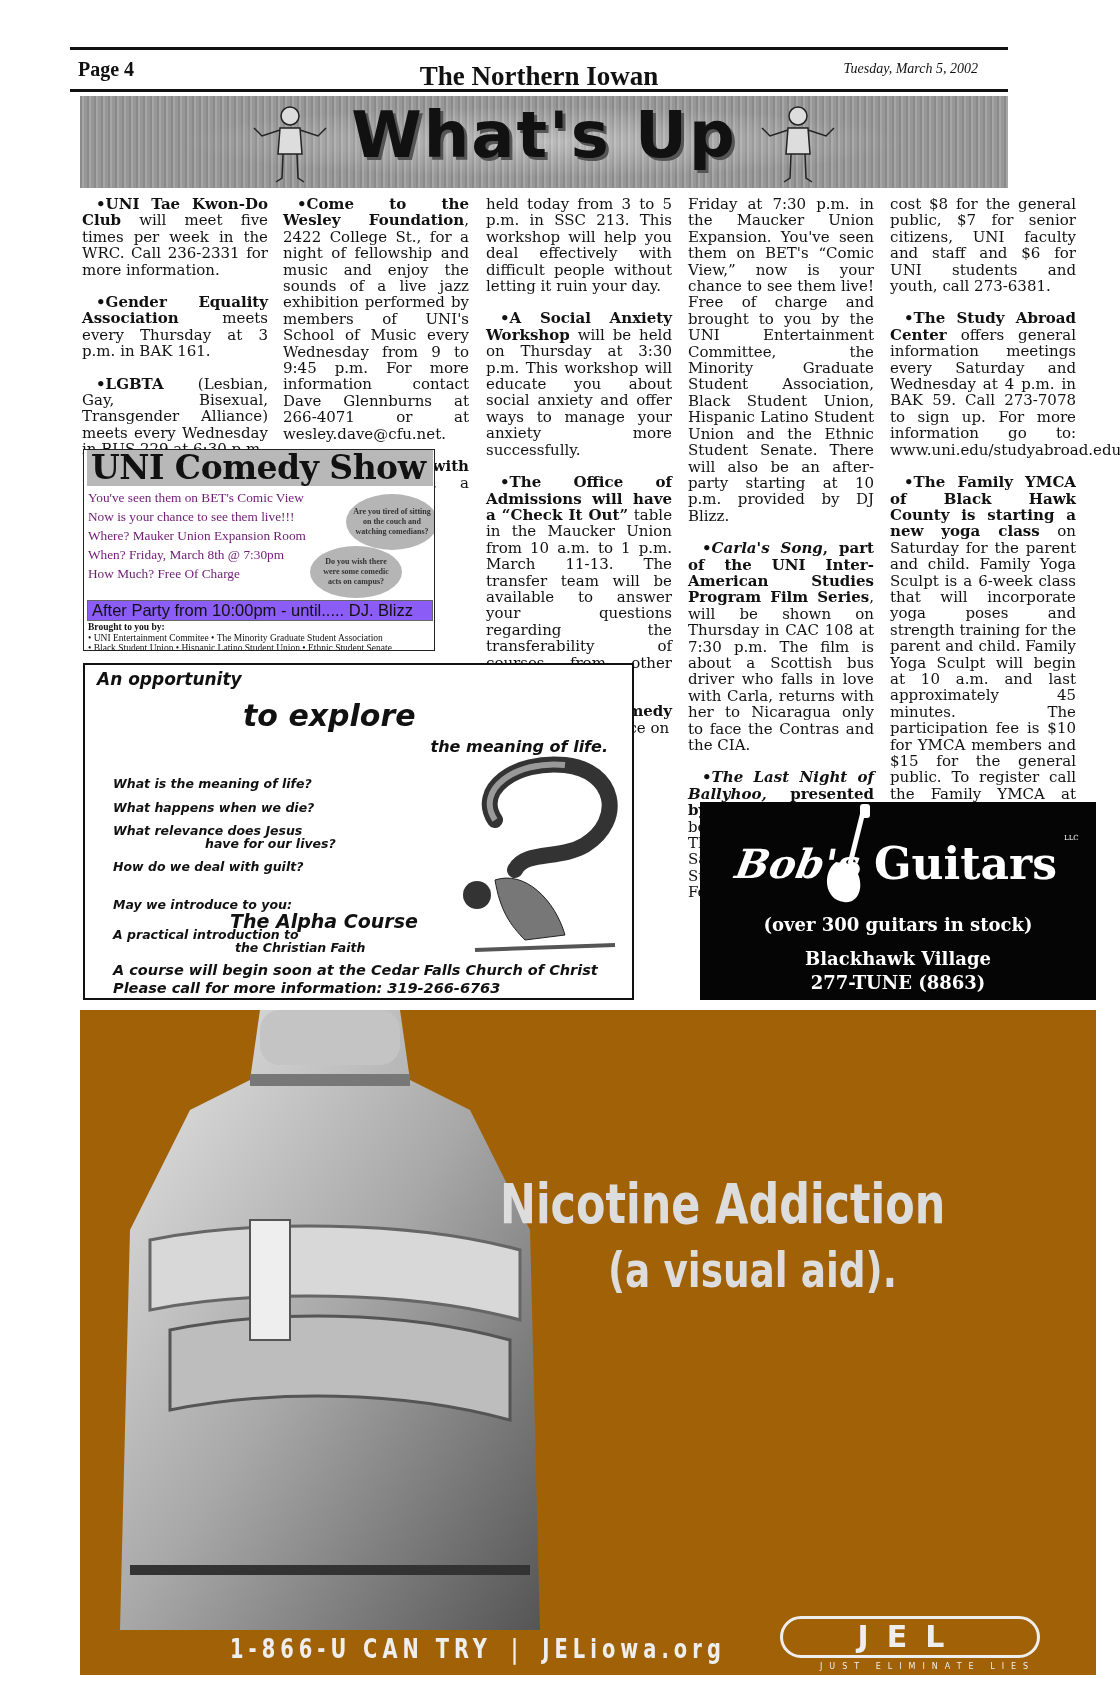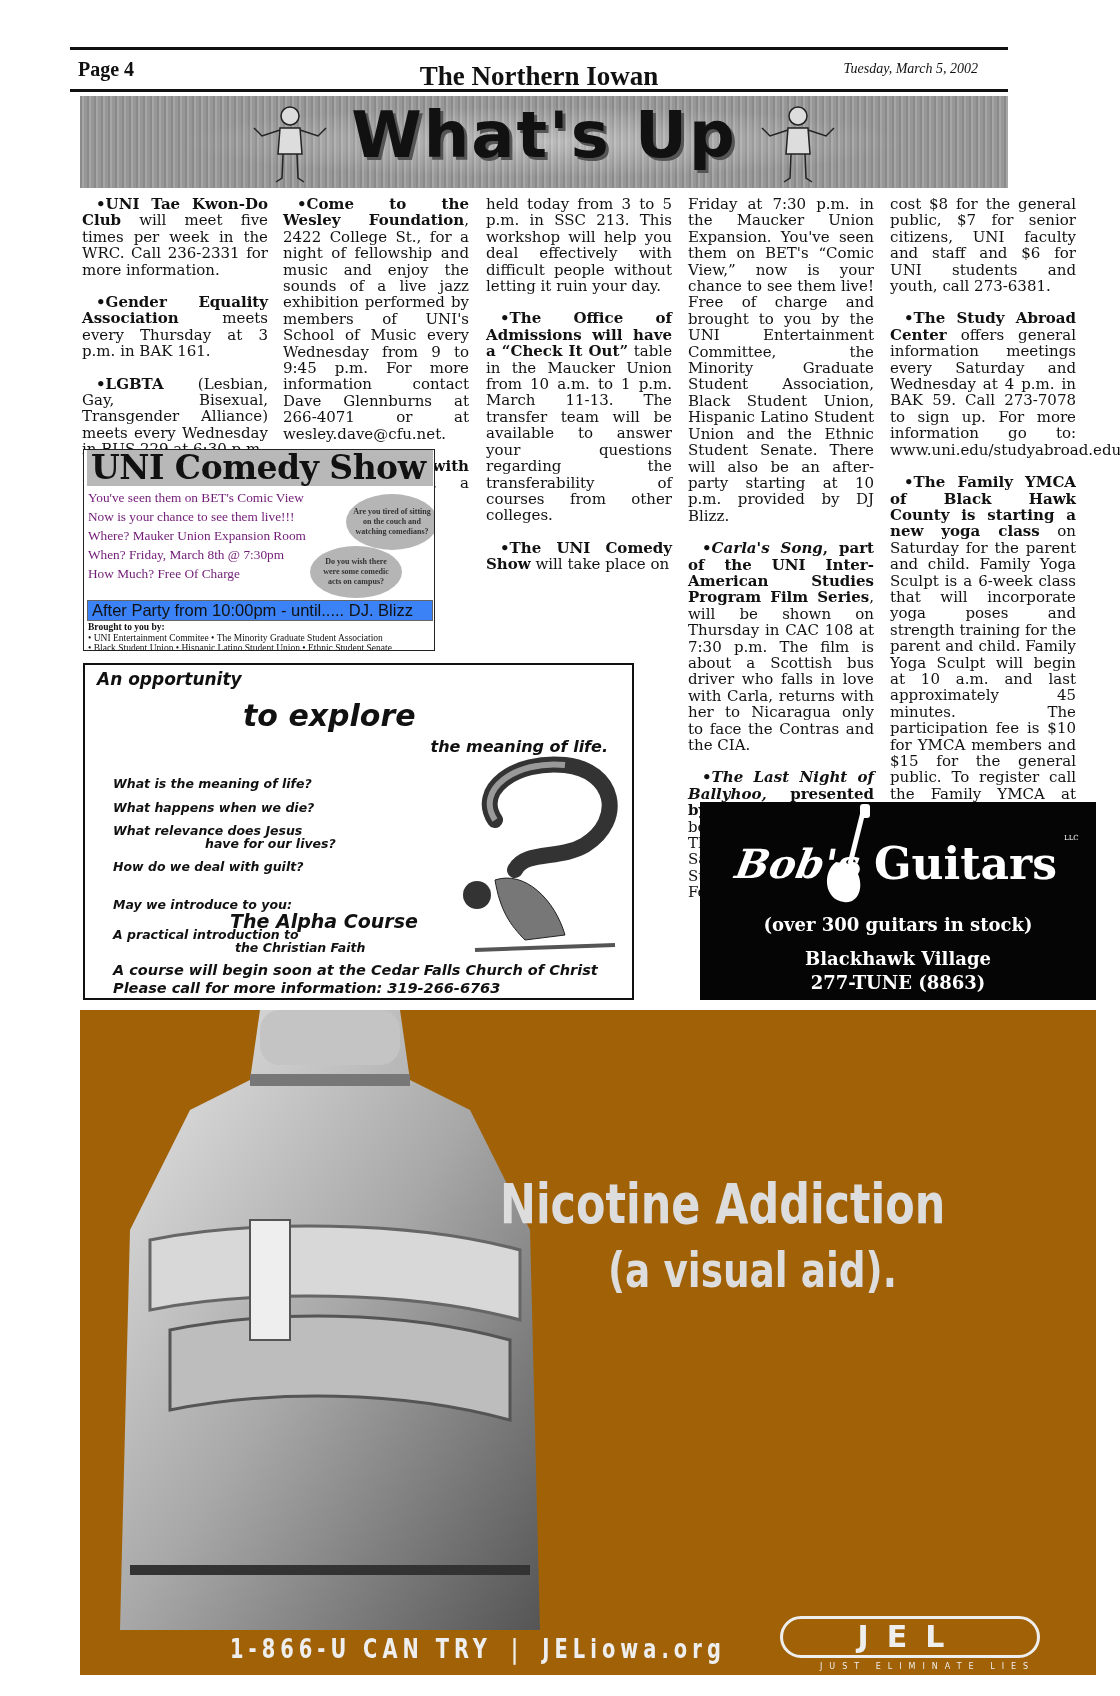--- a/index.html
+++ b/index.html
@@ -33,21 +33,21 @@
   .col b { font-weight: bold; }
   .col i { font-style: italic; }
 
   
   .comedy { left: 83px; top: 449px; width: 352px; height: 202px; border: 1.5px solid #222; background: #fff; overflow: hidden; }
   .comedy .ctitle { position: absolute; left: 3px; top: 0; width: 346px; height: 36px; background: #b8b8b8;
     font-family: "DejaVu Serif", serif; font-weight: 900; font-size: 33px; line-height: 36px; padding-left: 4px; letter-spacing: -0.5px; }
   .comedy .lines { position: absolute; left: 4px; top: 38px; font-family: "Liberation Serif", serif; font-size: 13.3px; line-height: 19px; color: #701a75; }
   .comedy .bubble { position: absolute; background: #b5b5b5; border-radius: 50%; font-family: "Liberation Serif", serif;
     font-size: 8px; font-weight: bold; text-align: center; color: #333; display:flex; align-items:center; justify-content:center; line-height: 10px; }
-  .comedy .after { position: absolute; left: 3px; top: 150px; width: 346px; height: 21px; background: #3b82f6; border: 1px solid #666;
+  .comedy .after { position: absolute; left: 3px; top: 150px; width: 346px; height: 21px; background: #8b5cf6; border: 1px solid #666;
     font-family: "Liberation Sans", sans-serif; font-size: 16.5px; line-height: 19px; padding-left: 4px; }
   .comedy .brought { position: absolute; left: 4px; top: 172px; font-family: "Liberation Serif", serif; font-size: 9.5px; line-height: 10.5px; }
 
   
   .alpha { left: 83px; top: 663px; width: 551px; height: 337px; border: 2px solid #111; background: #fff; overflow: hidden;
     font-family: "DejaVu Sans", sans-serif; font-style: italic; font-weight: bold; }
   .alpha .t1 { position: absolute; left: 12px; top: 4px; font-size: 17px; }
   .alpha .t2 { position: absolute; left: 158px; top: 33px; font-size: 30px; }
   .alpha .t3 { position: absolute; right: 24px; top: 72px; font-size: 16px; }
   .alpha .q { position: absolute; left: 28px; font-size: 12.5px; }
@@ -98,20 +98,21 @@
   <p><b>•LGBTA</b><span> (Lesbian, Gay, Bisexual, Transgender Alliance) meets every Wednesday in BUS 229 at 6:30 p.m.</span></p>
 </div>
 
 <div class="abs col" style="left:283px; top:196px; width:186px;">
   <p><b>•Come to the Wesley Foundation</b><span>, 2422 College St., for a night of fellowship and music and enjoy the sounds of a live jazz exhibition performed by members of UNI's School of Music every Wednesday from 9 to 9:45 p.m. For more information contact Dave Glennburns at 266-4071 or at wesley.dave@cfu.net.</span></p>
   <p><b>•Dealing with Difficult People</b><span>, a workshop, will be</span></p>
 </div>
 
 <div class="abs col" style="left:486px; top:196px; width:186px;">
   <p style="text-indent:0"><b></b><span>held today from 3 to 5 p.m. in SSC 213. This workshop will help you deal effectively with difficult people without letting it ruin your day.</span></p>
+  <p><b>•A Social Anxiety Workshop</b><span> will be held on Thursday at 3:30 p.m. This workshop will educate you about social anxiety and offer ways to manage your anxiety more successfully.</span></p>
   <p><b>•The Office of Admissions will have a “Check It Out”</b><span> table in the Maucker Union from 10 a.m. to 1 p.m. March 11-13. The transfer team will be available to answer your questions regarding the transferability of courses from other colleges.</span></p>
   <p><b>•The UNI Comedy Show</b><span> will take place on</span></p>
 </div>
 
 <div class="abs col" style="left:688px; top:196px; width:186px;">
   <p style="text-indent:0"><b></b><span>Friday at 7:30 p.m. in the Maucker Union Expansion. You've seen them on BET's “Comic View,” now is your chance to see them live! Free of charge and brought to you by the UNI Entertainment Committee, the Minority Graduate Student Association, Black Student Union, Hispanic Latino Student Union and the Ethnic Student Senate. There will also be an after-party starting at 10 p.m. provided by DJ Blizz.</span></p>
   <p><b><i>•Carla's Song</i></b><b>, part of the UNI Inter-American Studies Program Film Series</b><span>, will be shown on Thursday in CAC 108 at 7:30 p.m. The film is about a Scottish bus driver who falls in love with Carla, returns with her to Nicaragua only to face the Contras and the CIA.</span></p>
   <p><b><i>•The Last Night of Ballyhoo,</i></b><b> presented by Theatre UNI</b><span>, will be held on Wednesday, Thursday, Friday and Saturday at 7:30 p.m. in Strayer-Wood Theatre. For tickets, which</span></p>
 </div>
 

